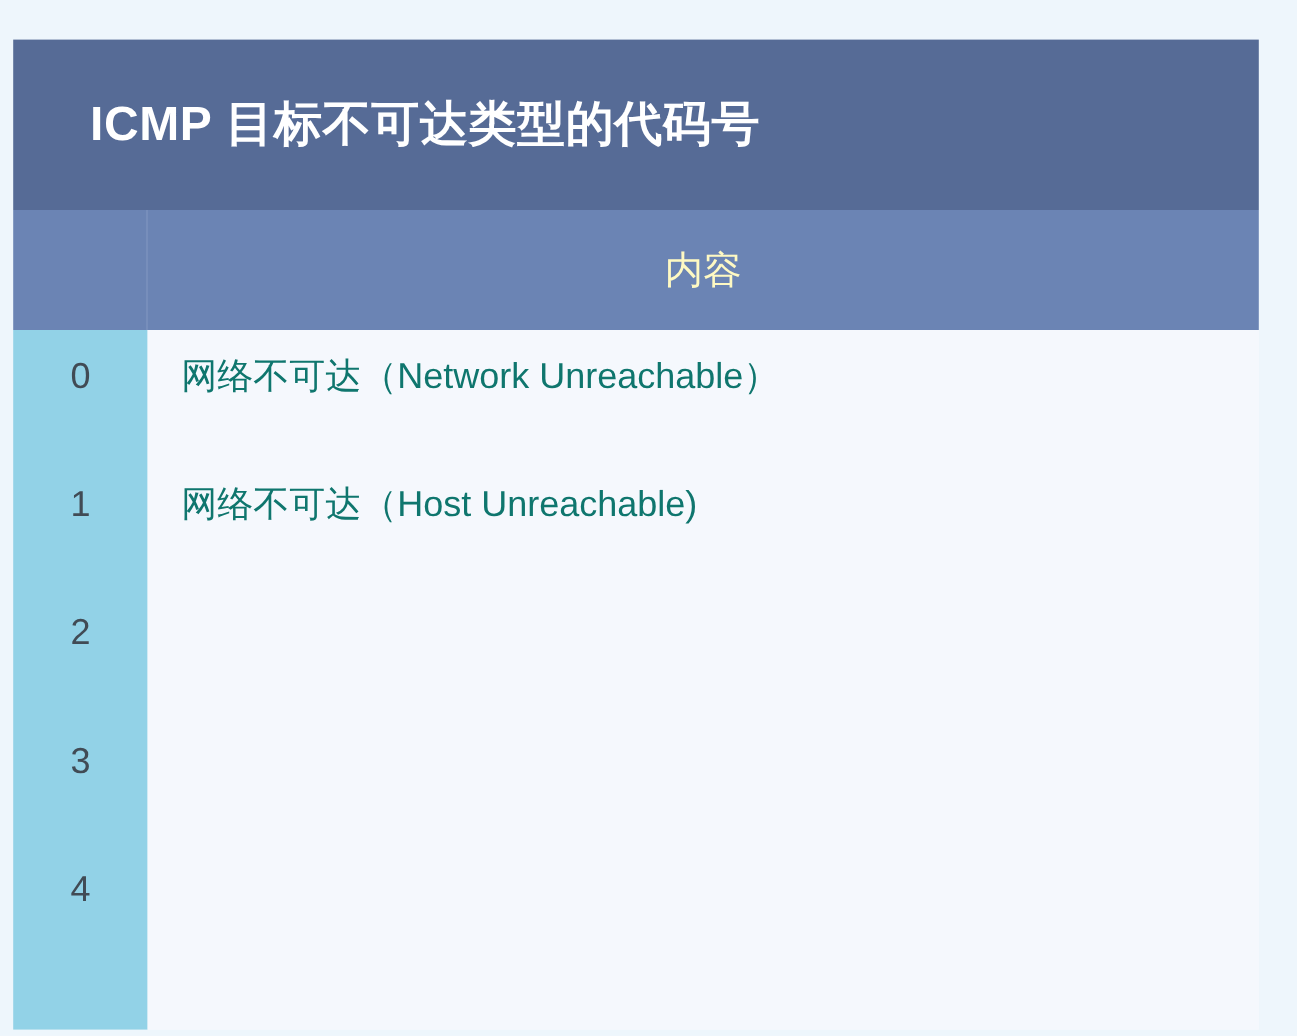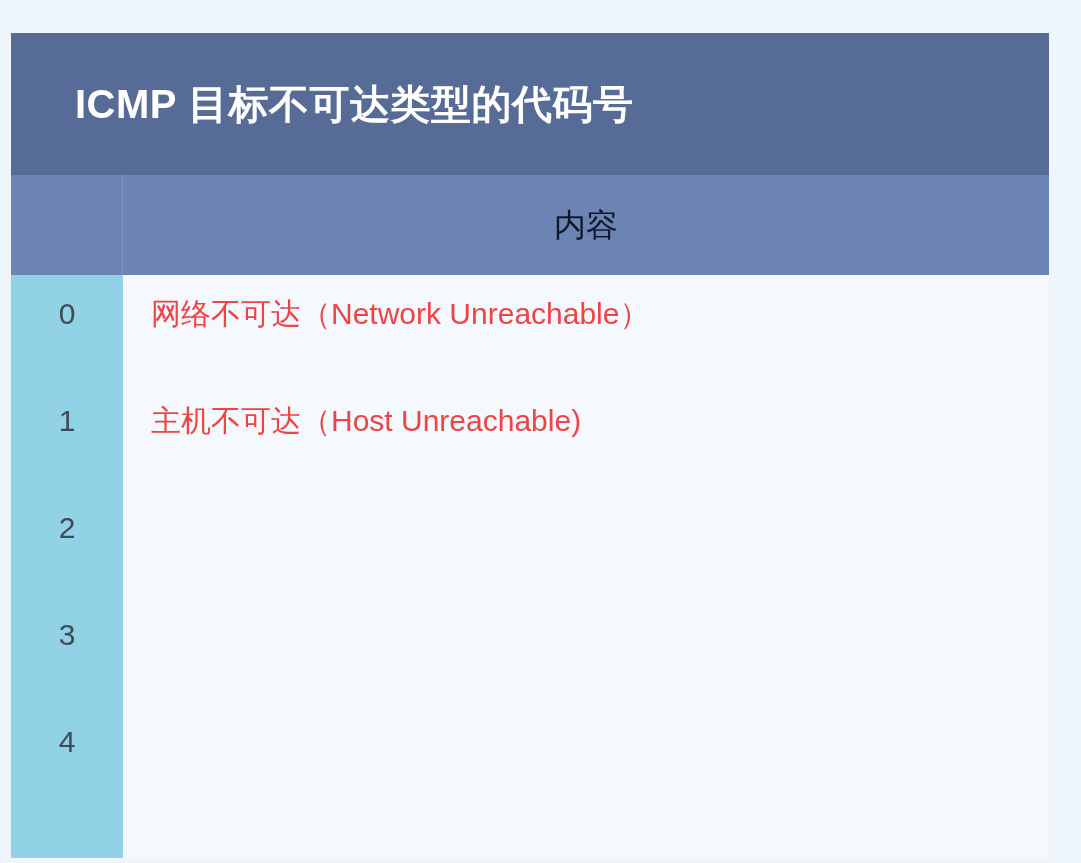--- a/index.html
+++ b/index.html
@@ -60,21 +60,21 @@
     border-right: 1px solid #8096c0;
     box-sizing: border-box;
   }
   .header-content {
     flex: 1 1 auto;
     display: flex;
     align-items: center;
     justify-content: center;
   }
   .header-content-text {
-    color: #0f172a;
+    color: #fef9c3;
     font-size: 32px;
     line-height: 1.2;
   }
 
   
   .body-rows {
     display: flex;
     background: #f5f8fd;
   }
   .col-code {
@@ -93,21 +93,21 @@
     display: flex;
     align-items: flex-start;
   }
   .code-cell {
     justify-content: center;
     color: #414b55;
     font-size: 30px;
     padding-top: 22px;
   }
   .content-cell {
-    color: #ef4444;
+    color: #0f766e;
     font-size: 30px;
     line-height: 1.42;
     padding-left: 28px;
     padding-top: 18px;
     padding-right: 20px;
   }
 
   
   .h-1 { height: 107px; }
   .h-last { height: 155px; }
@@ -135,20 +135,20 @@
       <div class="col-code">
         <div class="code-cell h-1">0</div>
         <div class="code-cell h-1">1</div>
         <div class="code-cell h-1">2</div>
         <div class="code-cell h-1">3</div>
         <div class="code-cell h-last">4</div>
       </div>
 
       <div class="col-content">
         <div class="content-cell h-1">网络不可达（Network Unreachable）</div>
-        <div class="content-cell h-1">主机不可达（Host Unreachable)</div>
+        <div class="content-cell h-1">网络不可达（Host Unreachable)</div>
       </div>
 
     </div>
 
   </div>
 
 </div>
 
 </body></html>

